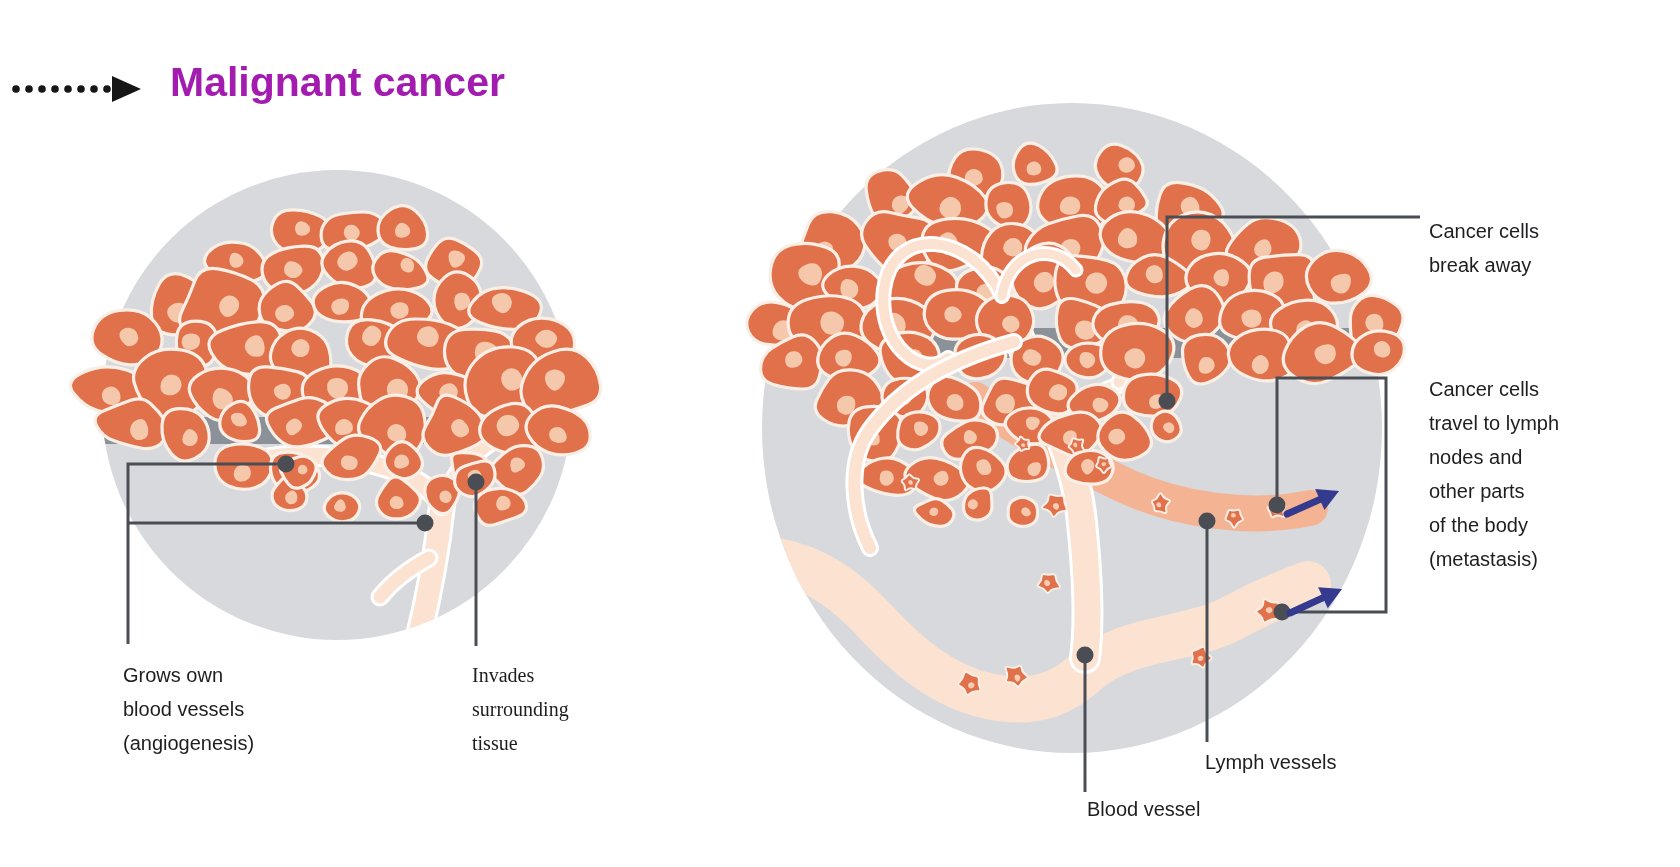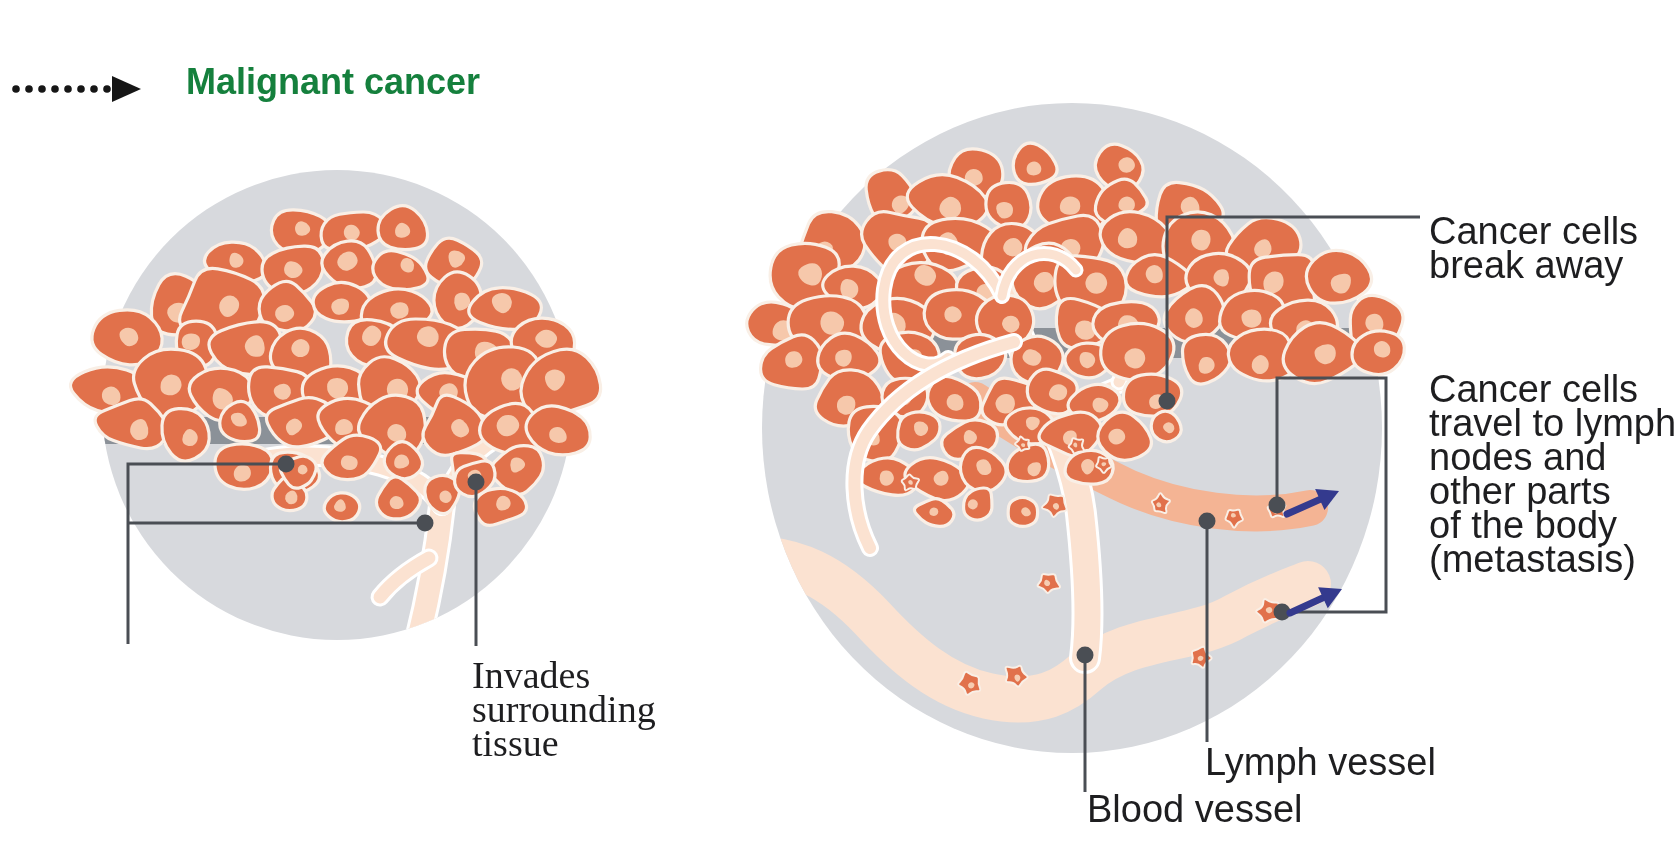--- a/index.html
+++ b/index.html
@@ -1,21 +1,21 @@
 <!DOCTYPE html>
 <html><head>
 <meta charset="utf-8">
 <style>
   html,body{margin:0;padding:0;background:#ffffff;}
   .stage{position:relative;width:1680px;height:867px;background:#ffffff;overflow:hidden;
          font-family:"Liberation Sans", sans-serif;}
   #art{position:absolute;left:0;top:0;}
-  .lbl{position:absolute;font-size:38px;line-height:34px;color:#1e1e20;white-space:pre-line;
+  .lbl{position:absolute;font-size:20px;line-height:34px;color:#1e1e20;white-space:pre-line;
        letter-spacing:0px;}
-  .title{left:186px;top:63px;font-size:36px;line-height:38px;font-weight:700;color:#15803d;}
+  .title{left:170px;top:63px;font-size:41px;line-height:38px;font-weight:700;color:#a21caf;}
   .lb-grows{left:123px;top:658px;}
   .lb-invades{left:472px;top:658px;font-family:Liberation Serif, serif;}
   .lb-break{left:1429px;top:214px;}
   .lb-meta{left:1429px;top:372px;}
   .lb-lymph{left:1205px;top:745px;}
   .lb-blood{left:1087px;top:792px;text-align:right;}
 </style>
 </head>
 <body>
 
@@ -379,26 +379,29 @@
       </g>
     <g id="arrows">
         <line x1="1287" y1="514" x2="1323.4528992581093" y2="497.8766022512209" stroke="#343a8e" stroke-width="7" stroke-linecap="round"></line>
         <polygon points="1339,491 1324.4465770770196,510.01178269455204 1315.1429387371325,488.97746992611144" fill="#343a8e"></polygon>
         <line x1="1290" y1="613" x2="1326.5646904634923" y2="596.1239890168497" stroke="#343a8e" stroke-width="7" stroke-linecap="round"></line>
         <polygon points="1342,589 1327.7520219663006,608.2417546484519 1318.1136838846805,587.3586888049415" fill="#343a8e"></polygon>
       </g>
   </svg>
 
   <div class="lbl title">Malignant cancer</div>
+  <div class="lbl lb-grows">Grows own
+blood vessels
+(angiogenesis)</div>
   <div class="lbl lb-invades">Invades
 surrounding
 tissue</div>
   <div class="lbl lb-break">Cancer cells
 break away</div>
   <div class="lbl lb-meta">Cancer cells
 travel to lymph
 nodes and
 other parts
 of the body
 (metastasis)</div>
-  <div class="lbl lb-lymph">Lymph vessel</div>
+  <div class="lbl lb-lymph">Lymph vessels</div>
   <div class="lbl lb-blood">Blood vessel</div>
 </div>
 
 </body></html>

